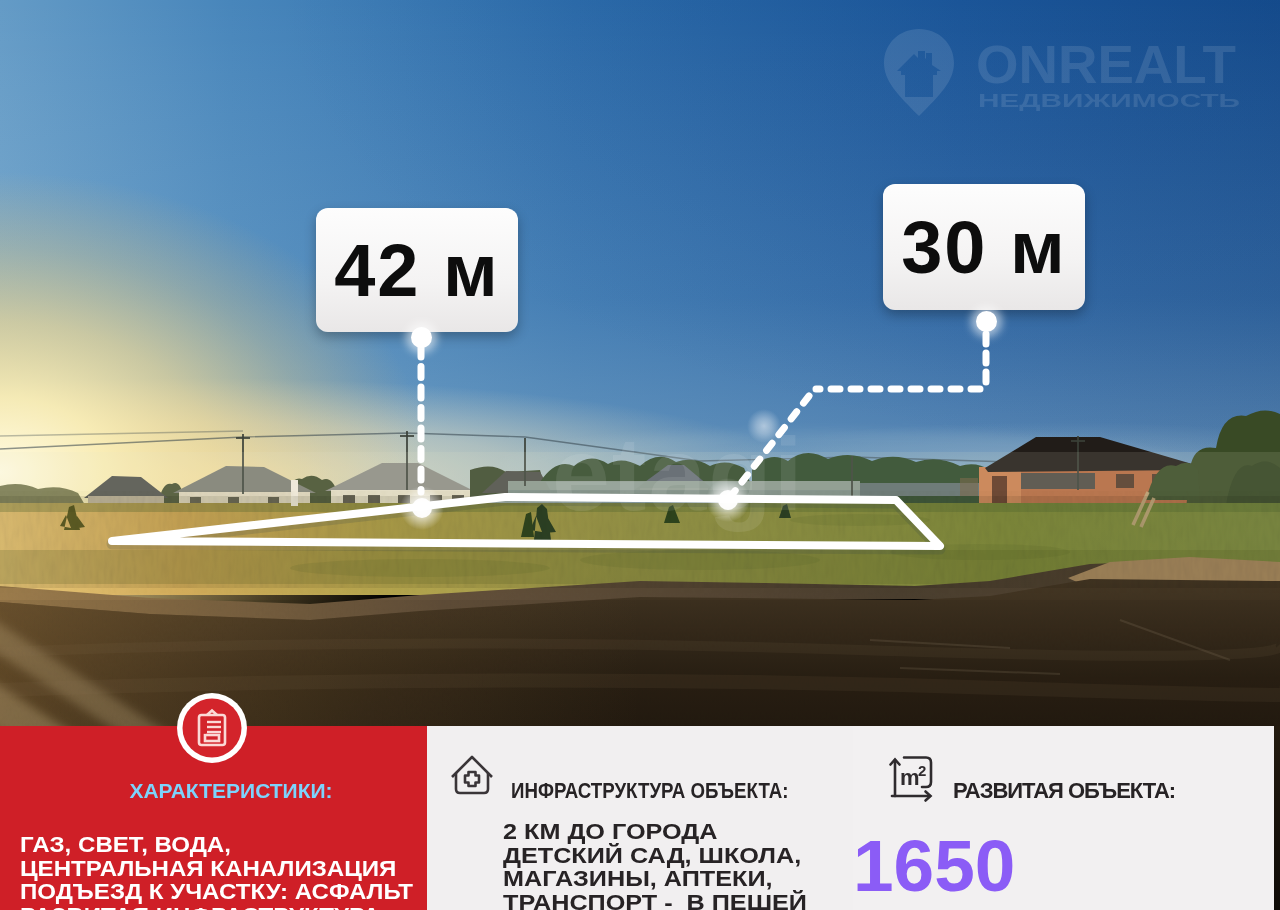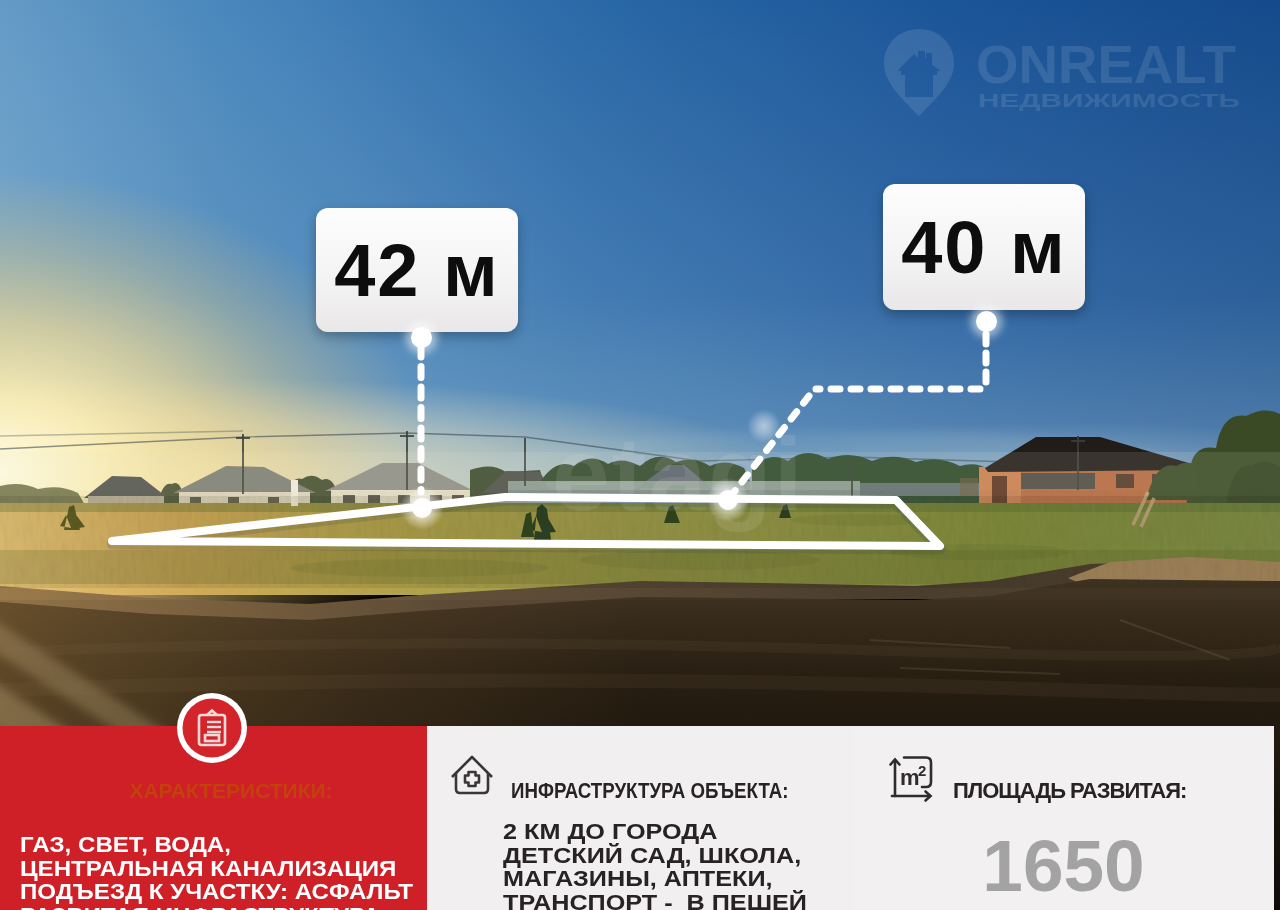--- a/index.html
+++ b/index.html
@@ -288,21 +288,21 @@
 <text x="116" y="70" font-size="53" font-weight="bold" textLength="260" lengthAdjust="spacingAndGlyphs">ONREALT</text>
 
 <text x="118" y="94" font-size="18" font-weight="bold" textLength="262" lengthAdjust="spacingAndGlyphs">НЕДВИЖИМОСТЬ</text>
 </g>
 </svg>
 
 <div class="lbl" style="left:316px;top:208px;width:202px;height:124px;font-size:74px;letter-spacing:2px">42 м</div>
 
 <div class="dotp" style="left:411px;top:327px;width:21px;height:21px"></div>
 
-<div class="lbl" style="left:883px;top:184px;width:202px;height:126px;font-size:74px;letter-spacing:2px">40 м</div>
+<div class="lbl" style="left:883px;top:184px;width:202px;height:126px;font-size:74px;letter-spacing:2px">30 м</div>
 
 <div class="dotp" style="left:976px;top:311px;width:21px;height:21px"></div>
 
 <div class="panel" style="left:0;width:427px;background:#cf1f27"></div>
 
 <div class="abs" style="left:426px;top:837px;width:0;height:0;border-top:16px solid transparent;border-bottom:16px solid transparent;border-left:15px solid #cf1f27"></div>
 
 <div class="panel" style="left:427px;width:426px;background:#f1eff0"></div>
 
 <div class="panel" style="left:853px;width:421px;background:#f2f0f1"></div>
@@ -320,21 +320,21 @@
 <line x1="32" y1="36" x2="46" y2="36"></line>
 <line x1="32" y1="41" x2="46" y2="41"></line>
 </g>
 <g fill="#d3242b">
 <rect x="28" y="29.5" width="3" height="3"></rect>
         <rect x="28" y="34.5" width="3" height="3"></rect>
         <rect x="28" y="39.5" width="3" height="3"></rect>
 </g>
 </svg>
 
-<div class="abs" style="left:0;top:779px;width:462px;text-align:center;font-size:21px;font-weight:bold;color:#c2410c;letter-spacing:0px">ХАРАКТЕРИСТИКИ:</div>
+<div class="abs" style="left:0;top:779px;width:462px;text-align:center;font-size:21px;font-weight:bold;color:#7dd3fc;letter-spacing:0px">ХАРАКТЕРИСТИКИ:</div>
 
 <div class="abs" style="left:20px;top:834px;width:420px;font-size:21.5px;font-weight:bold;color:#ffffff;line-height:23.5px;white-space:nowrap;transform:scaleX(1.12);transform-origin:0 0">ГАЗ, СВЕТ, ВОДА,<br>ЦЕНТРАЛЬНАЯ КАНАЛИЗАЦИЯ<br>ПОДЪЕЗД К УЧАСТКУ: АСФАЛЬТ<br>РАЗВИТАЯ ИНФРАСТРУКТУРА</div>
 
 <svg class="abs" style="left:448px;top:751px" width="48" height="48" viewBox="0 0 48 48">
 <g stroke="#3a3538" stroke-width="2.6" fill="none" stroke-linejoin="round">
 <path d="M4,26 L24,6 L44,26"></path>
 <path d="M8,22 L8,38 Q8,42 12,42 L36,42 Q40,42 40,38 L40,22"></path>
 <path d="M20.5,21 L27.5,21 L27.5,24.5 L31,24.5 L31,31.5 L27.5,31.5 L27.5,35 L20.5,35 L20.5,31.5 L17,31.5 L17,24.5 L20.5,24.5 Z"></path>
 </g>
 </svg>
@@ -348,16 +348,16 @@
 <path d="M9,44 L9,8"></path>
 <path d="M4.5,12.5 L9,7.5 L13.5,12.5"></path>
 <path d="M6,44 L44,44"></path>
 <path d="M39.5,39.5 L44.5,44 L39.5,48.5"></path>
 <path d="M18,5.5 L40,5.5 Q45,5.5 45,10.5 L45,30 Q45,35 40,35 L36,35"></path>
 </g>
 <text x="14" y="33" font-size="22" font-weight="bold" fill="#2f2b2e" font-family="Liberation Sans,sans-serif">m</text>
 <text x="32" y="24" font-size="15" font-weight="bold" fill="#2f2b2e" font-family="Liberation Sans,sans-serif">2</text>
 </svg>
 
-<div class="abs" style="left:953px;top:778px;font-size:22px;font-weight:bold;color:#272325;letter-spacing:-1px;white-space:nowrap">ПЛОЩАДЬ РАЗВИТАЯ:</div>
-
-<div class="abs" style="left:853px;top:824px;width:421px;text-align:center;font-size:73px;font-weight:bold;color:#a3a3a3">1650</div>
+<div class="abs" style="left:953px;top:778px;font-size:22px;font-weight:bold;color:#272325;letter-spacing:-1px;white-space:nowrap">РАЗВИТАЯ ОБЪЕКТА:</div>
+
+<div class="abs" style="left:853px;top:824px;width:421px;text-align:left;font-size:73px;font-weight:bold;color:#8b5cf6">1650</div>
 </div>
 
 </body></html>

